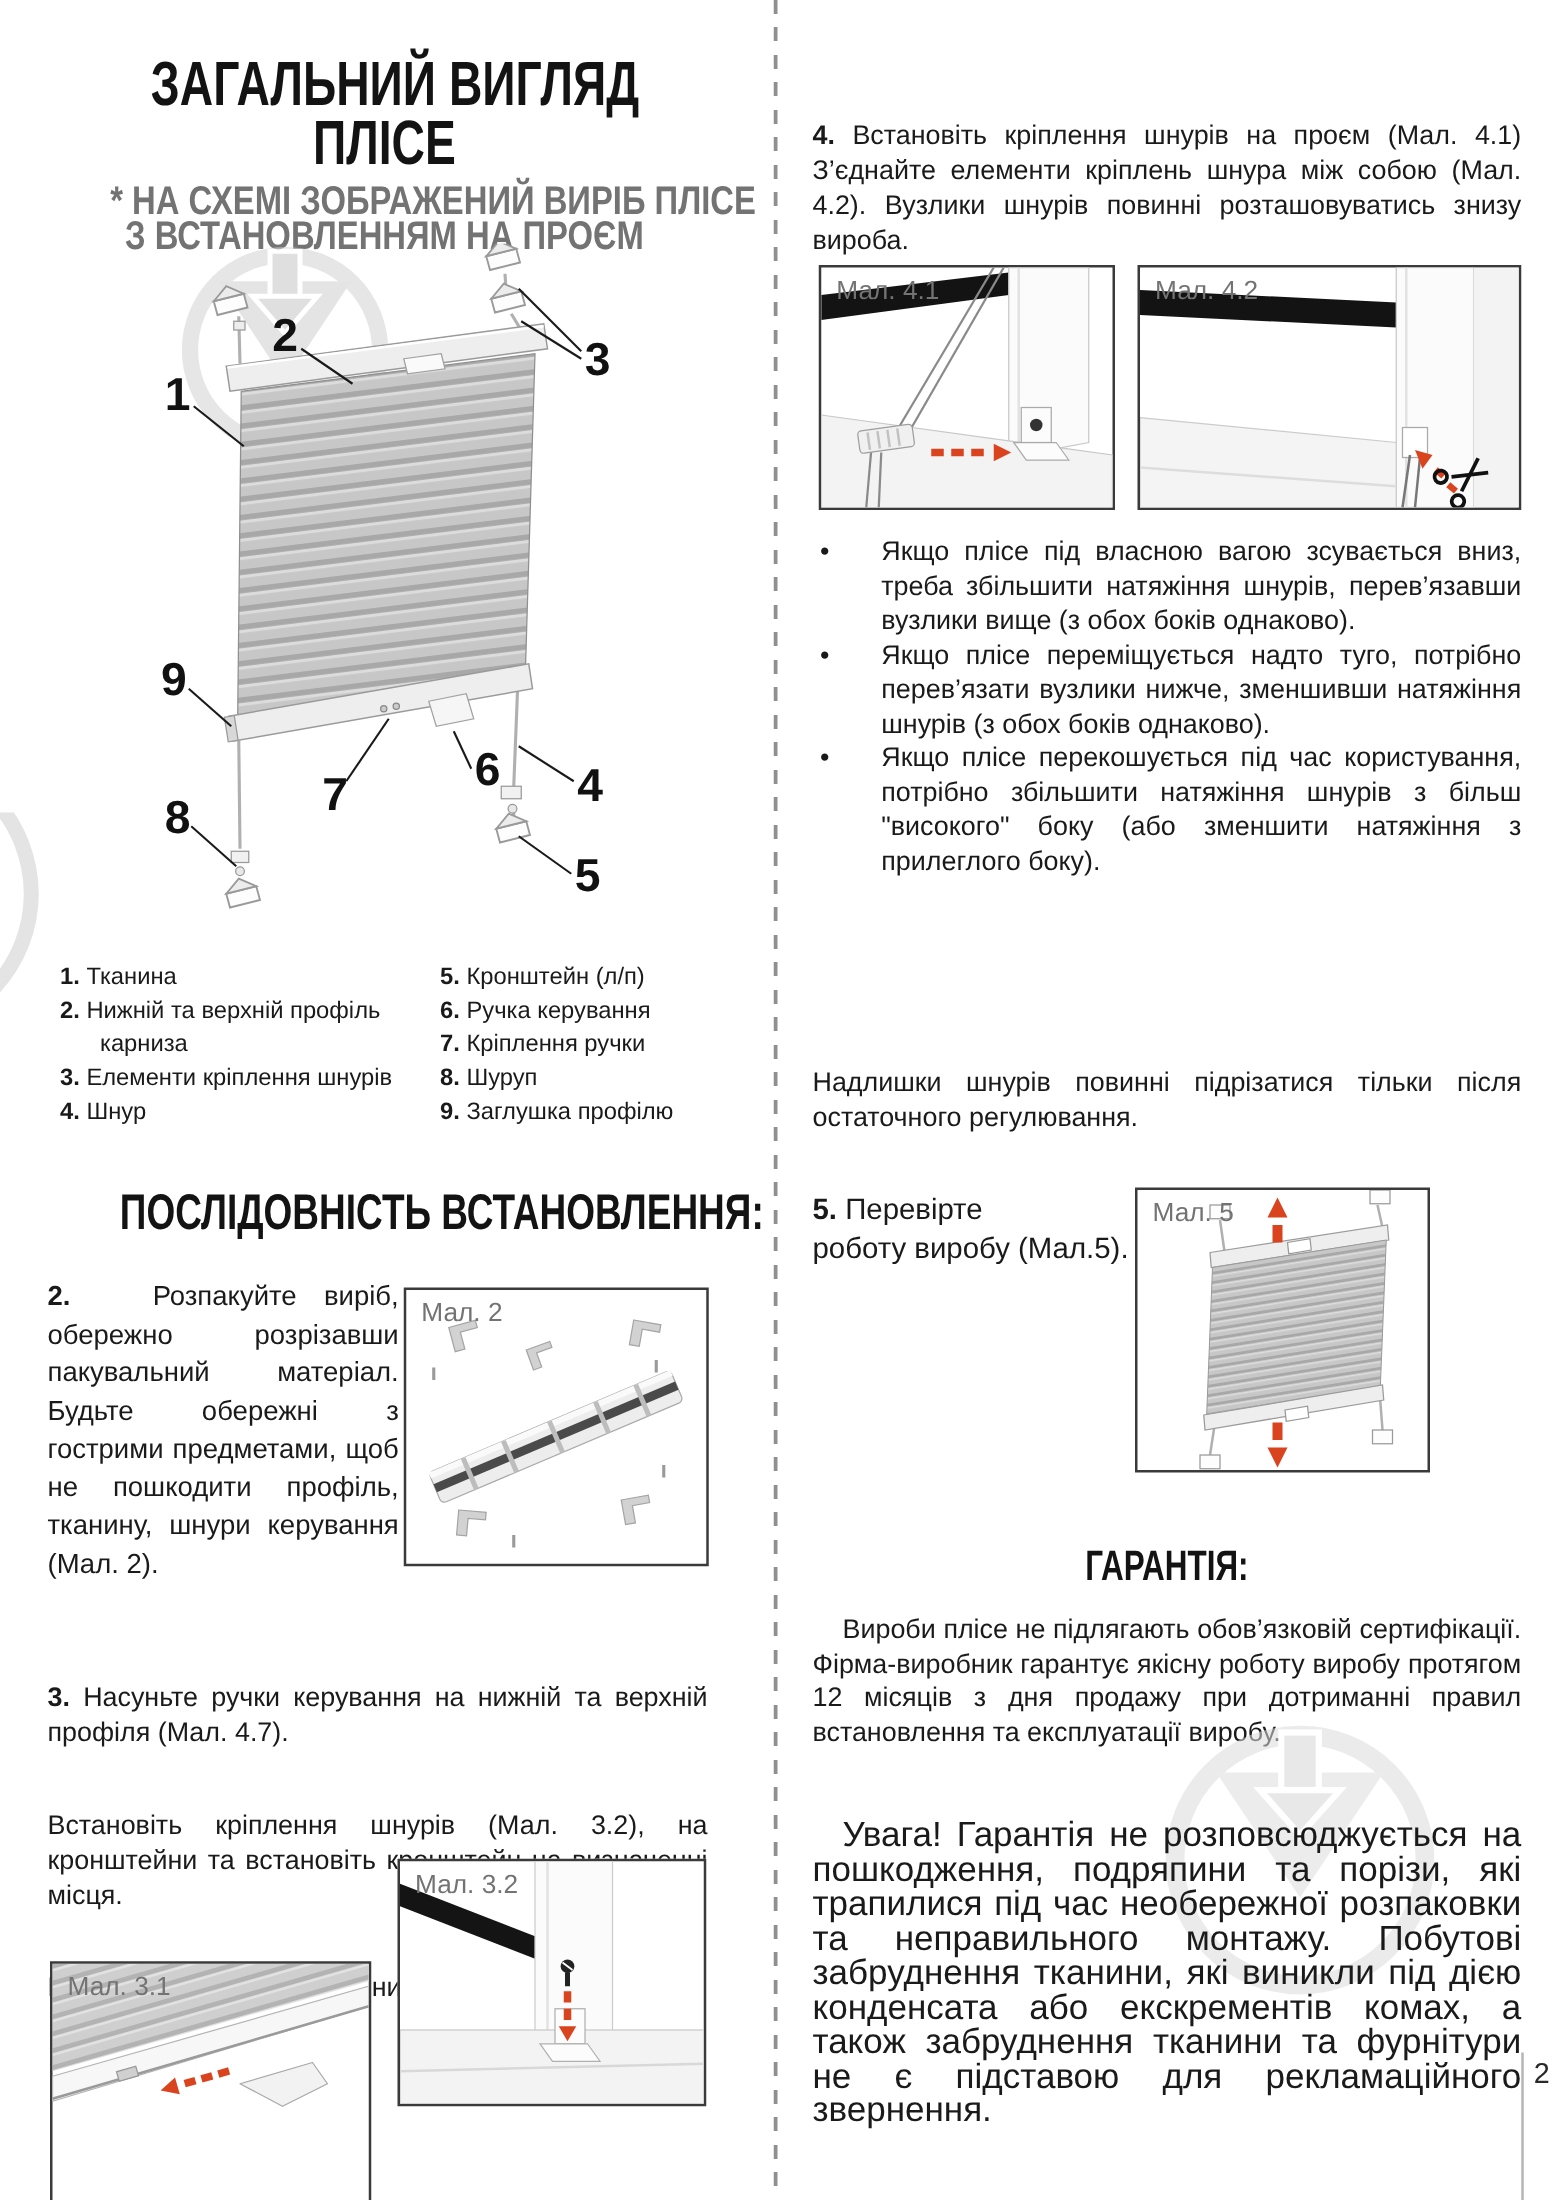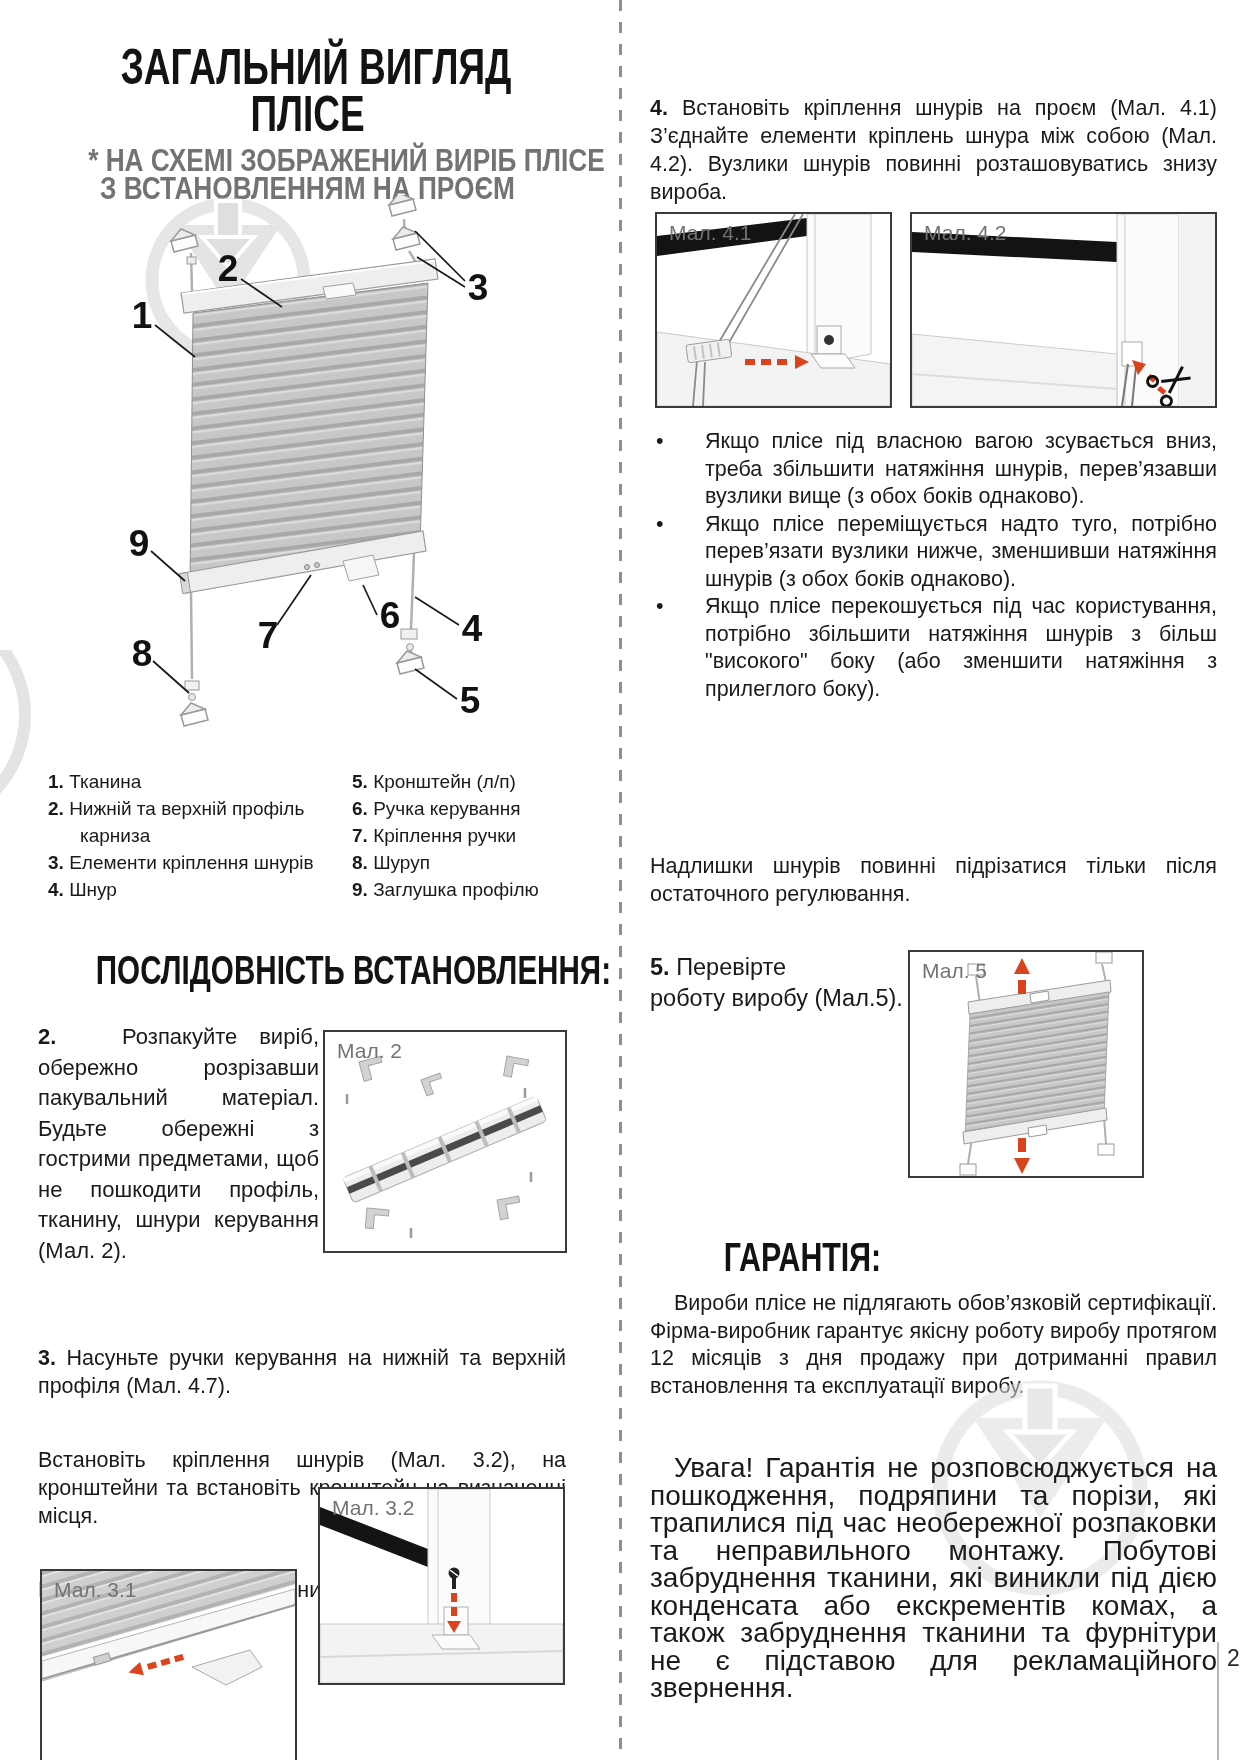--- a/index.html
+++ b/index.html
@@ -8,22 +8,22 @@
   .divider { position:absolute; left:619px; top:0; width:3px; height:1760px;
              background:repeating-linear-gradient(to bottom,#8f8f8f 0 11px, transparent 11px 22px); }
   .cond { display:block; transform:scaleX(0.74); transform-origin:50% 50%; white-space:nowrap; }
   .cond85 { display:block; transform:scaleX(0.82); transform-origin:50% 50%; white-space:nowrap; }
   .title { position:absolute; left:55px; top:44px; width:505px; text-align:center;
            font-size:50px; font-weight:800; line-height:47px; color:#131313; }
   .subtitle { position:absolute; left:40px; top:146px; width:535px; text-align:center;
               font-size:32px; font-weight:700; line-height:28px; color:#737373; }
   .seq-title { position:absolute; left:25px; top:948px; width:545px; text-align:center;
                font-size:40px; font-weight:800; color:#131313; }
-  .warranty-title { position:absolute; left:650px; top:1234px; width:567px; 
-                    font-size:41px; font-weight:800; color:#131313; }
+  .warranty-title { position:absolute; left:650px; top:1234px; width:567px; text-align:center;
+                    font-size:34px; font-weight:800; color:#131313; }
   .body-text { font-size:21.5px; line-height:28px; text-align:justify;margin-top:46px; }
   .step2 { position:absolute; left:38px; top:1022px; width:281px; font-size:22px; line-height:30.5px; text-align:justify; }
   .step3 { position:absolute; left:38px; top:1298px; width:528px; }
   .step4 { position:absolute; left:650px; top:48px; width:567px; }
   .num { font-weight:700; }
   .fig { position:absolute; border:2px solid #3a3a3a; background:#fff; box-sizing:border-box; }
   .fig svg { position:absolute; left:0; top:0; }
   .fig-label { position:absolute; top:7px; left:12px; font-size:21px; color:#737373; z-index:3; }
   #fig2  { left:323px; top:1030px; width:244px; height:223px; }
   #fig31 { left:40px;  top:1569px; width:257px; height:198px; }

